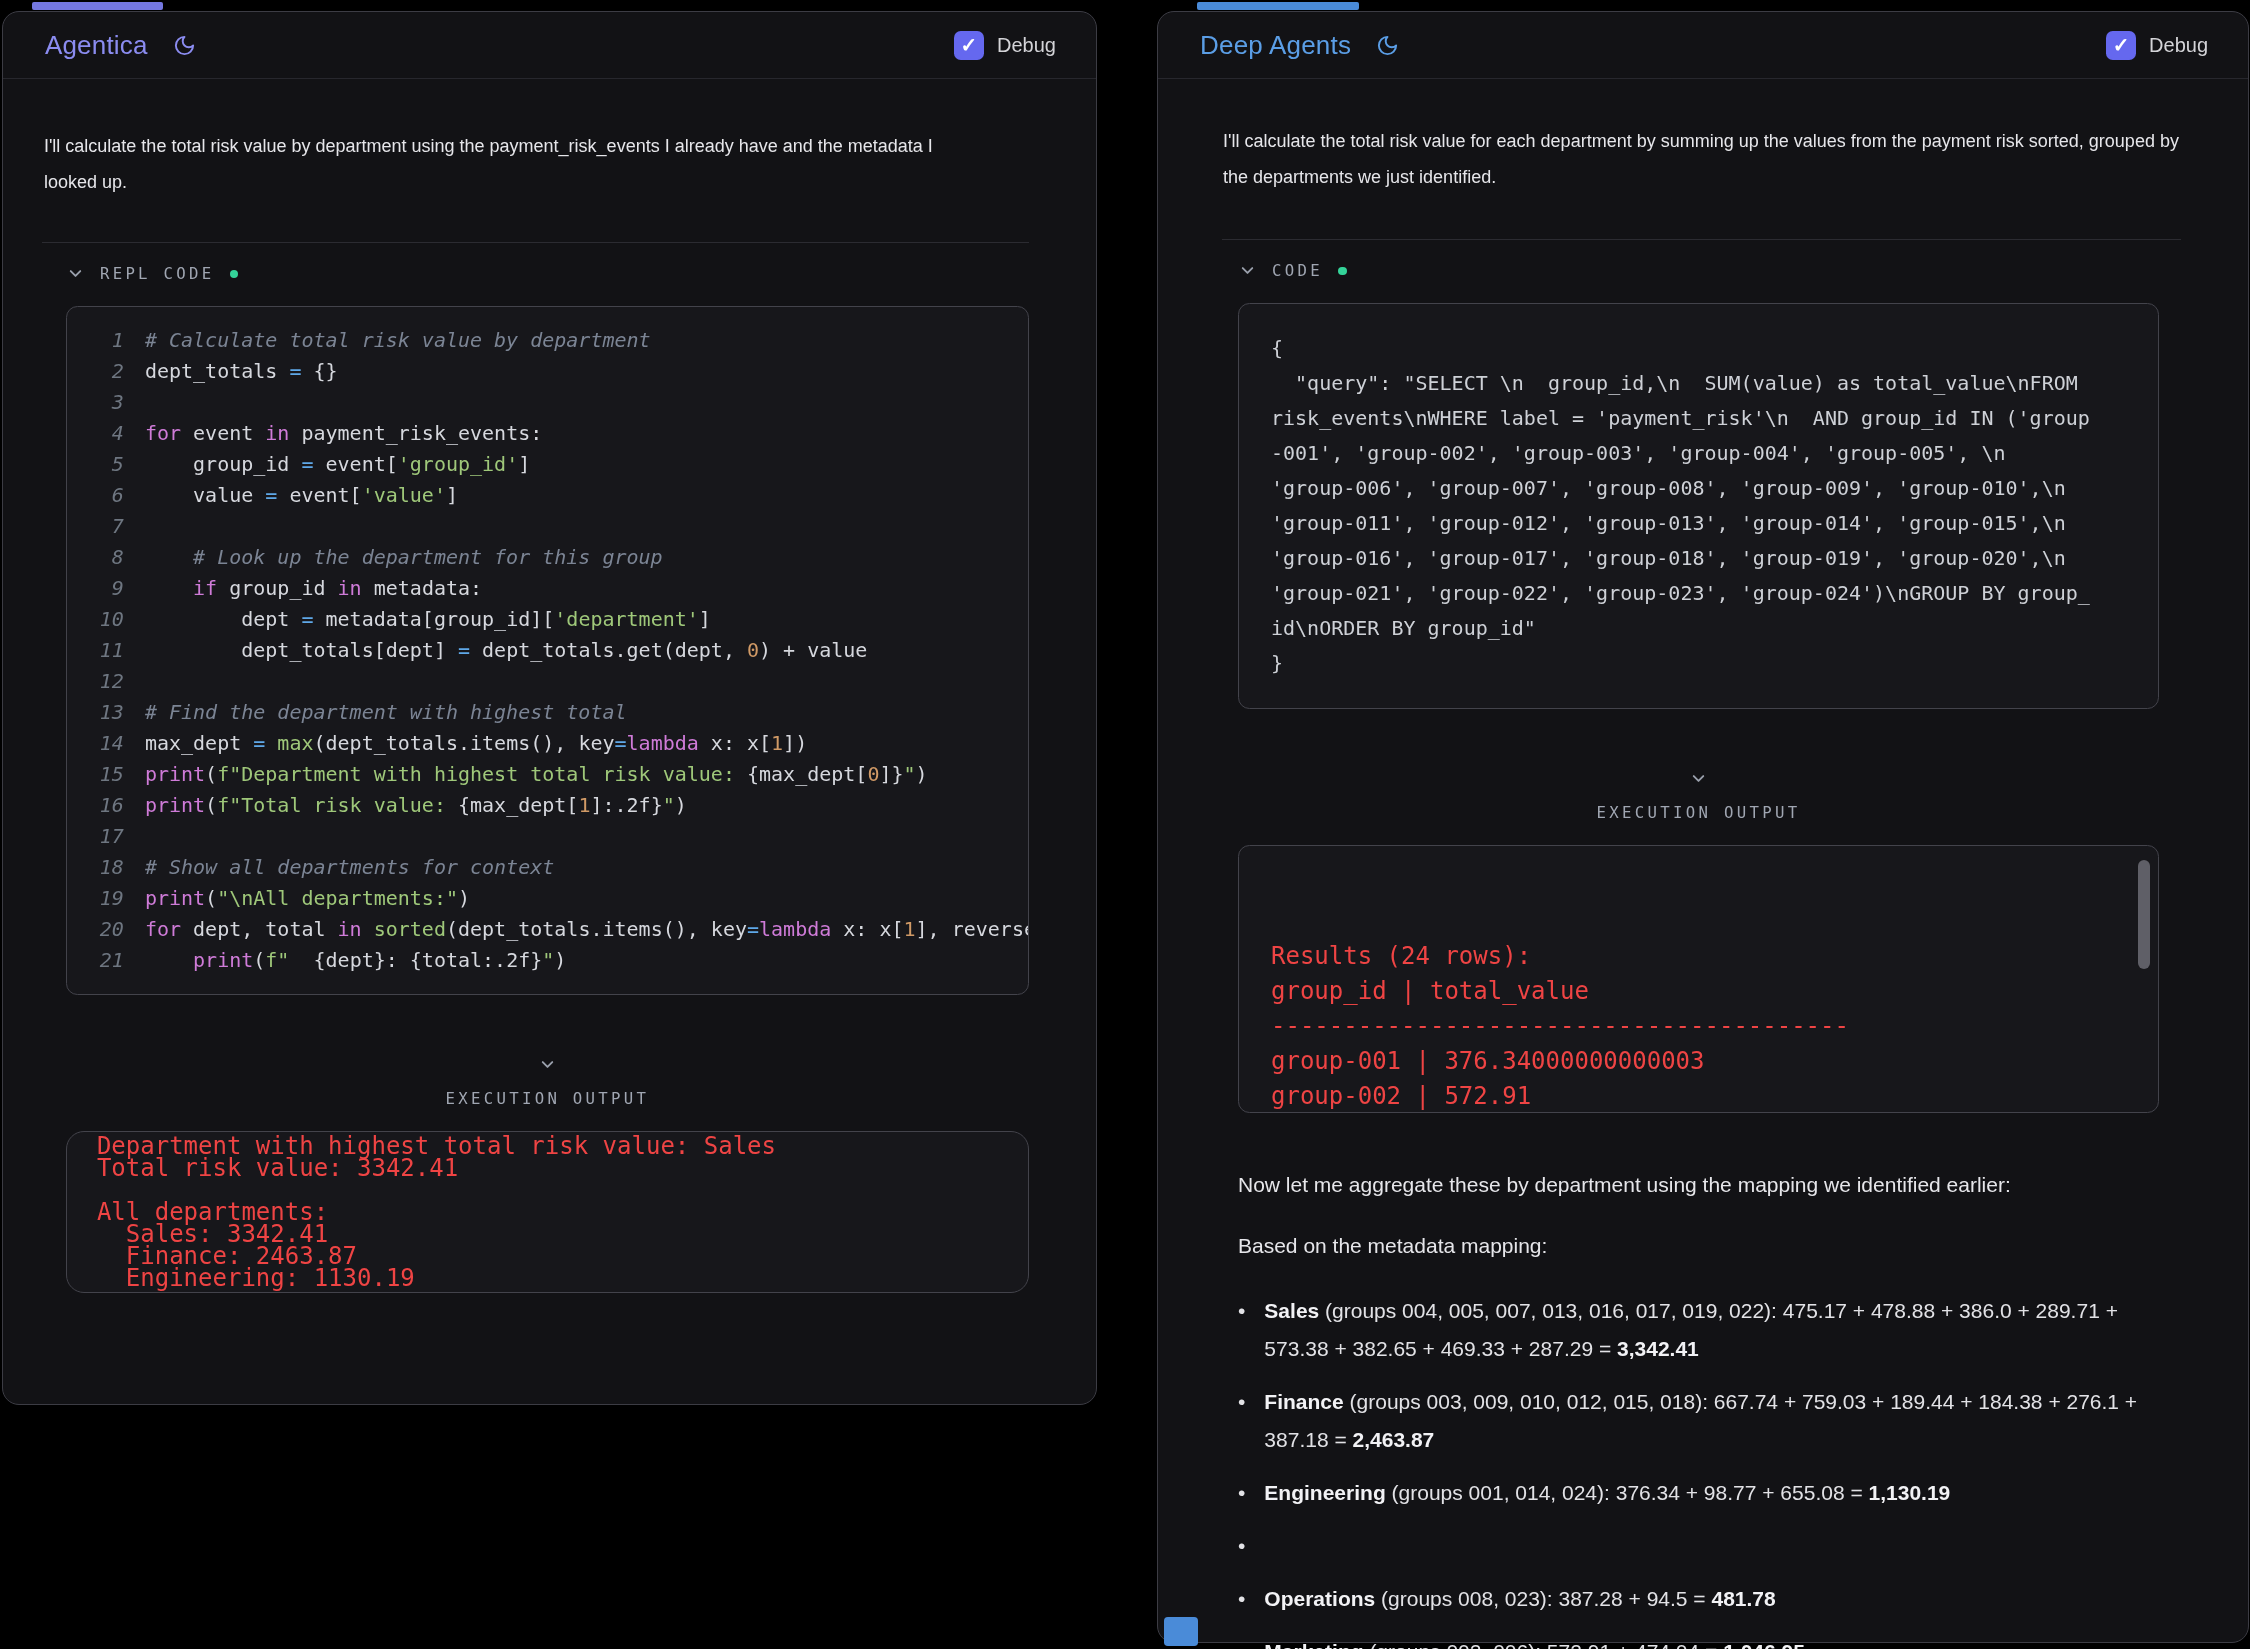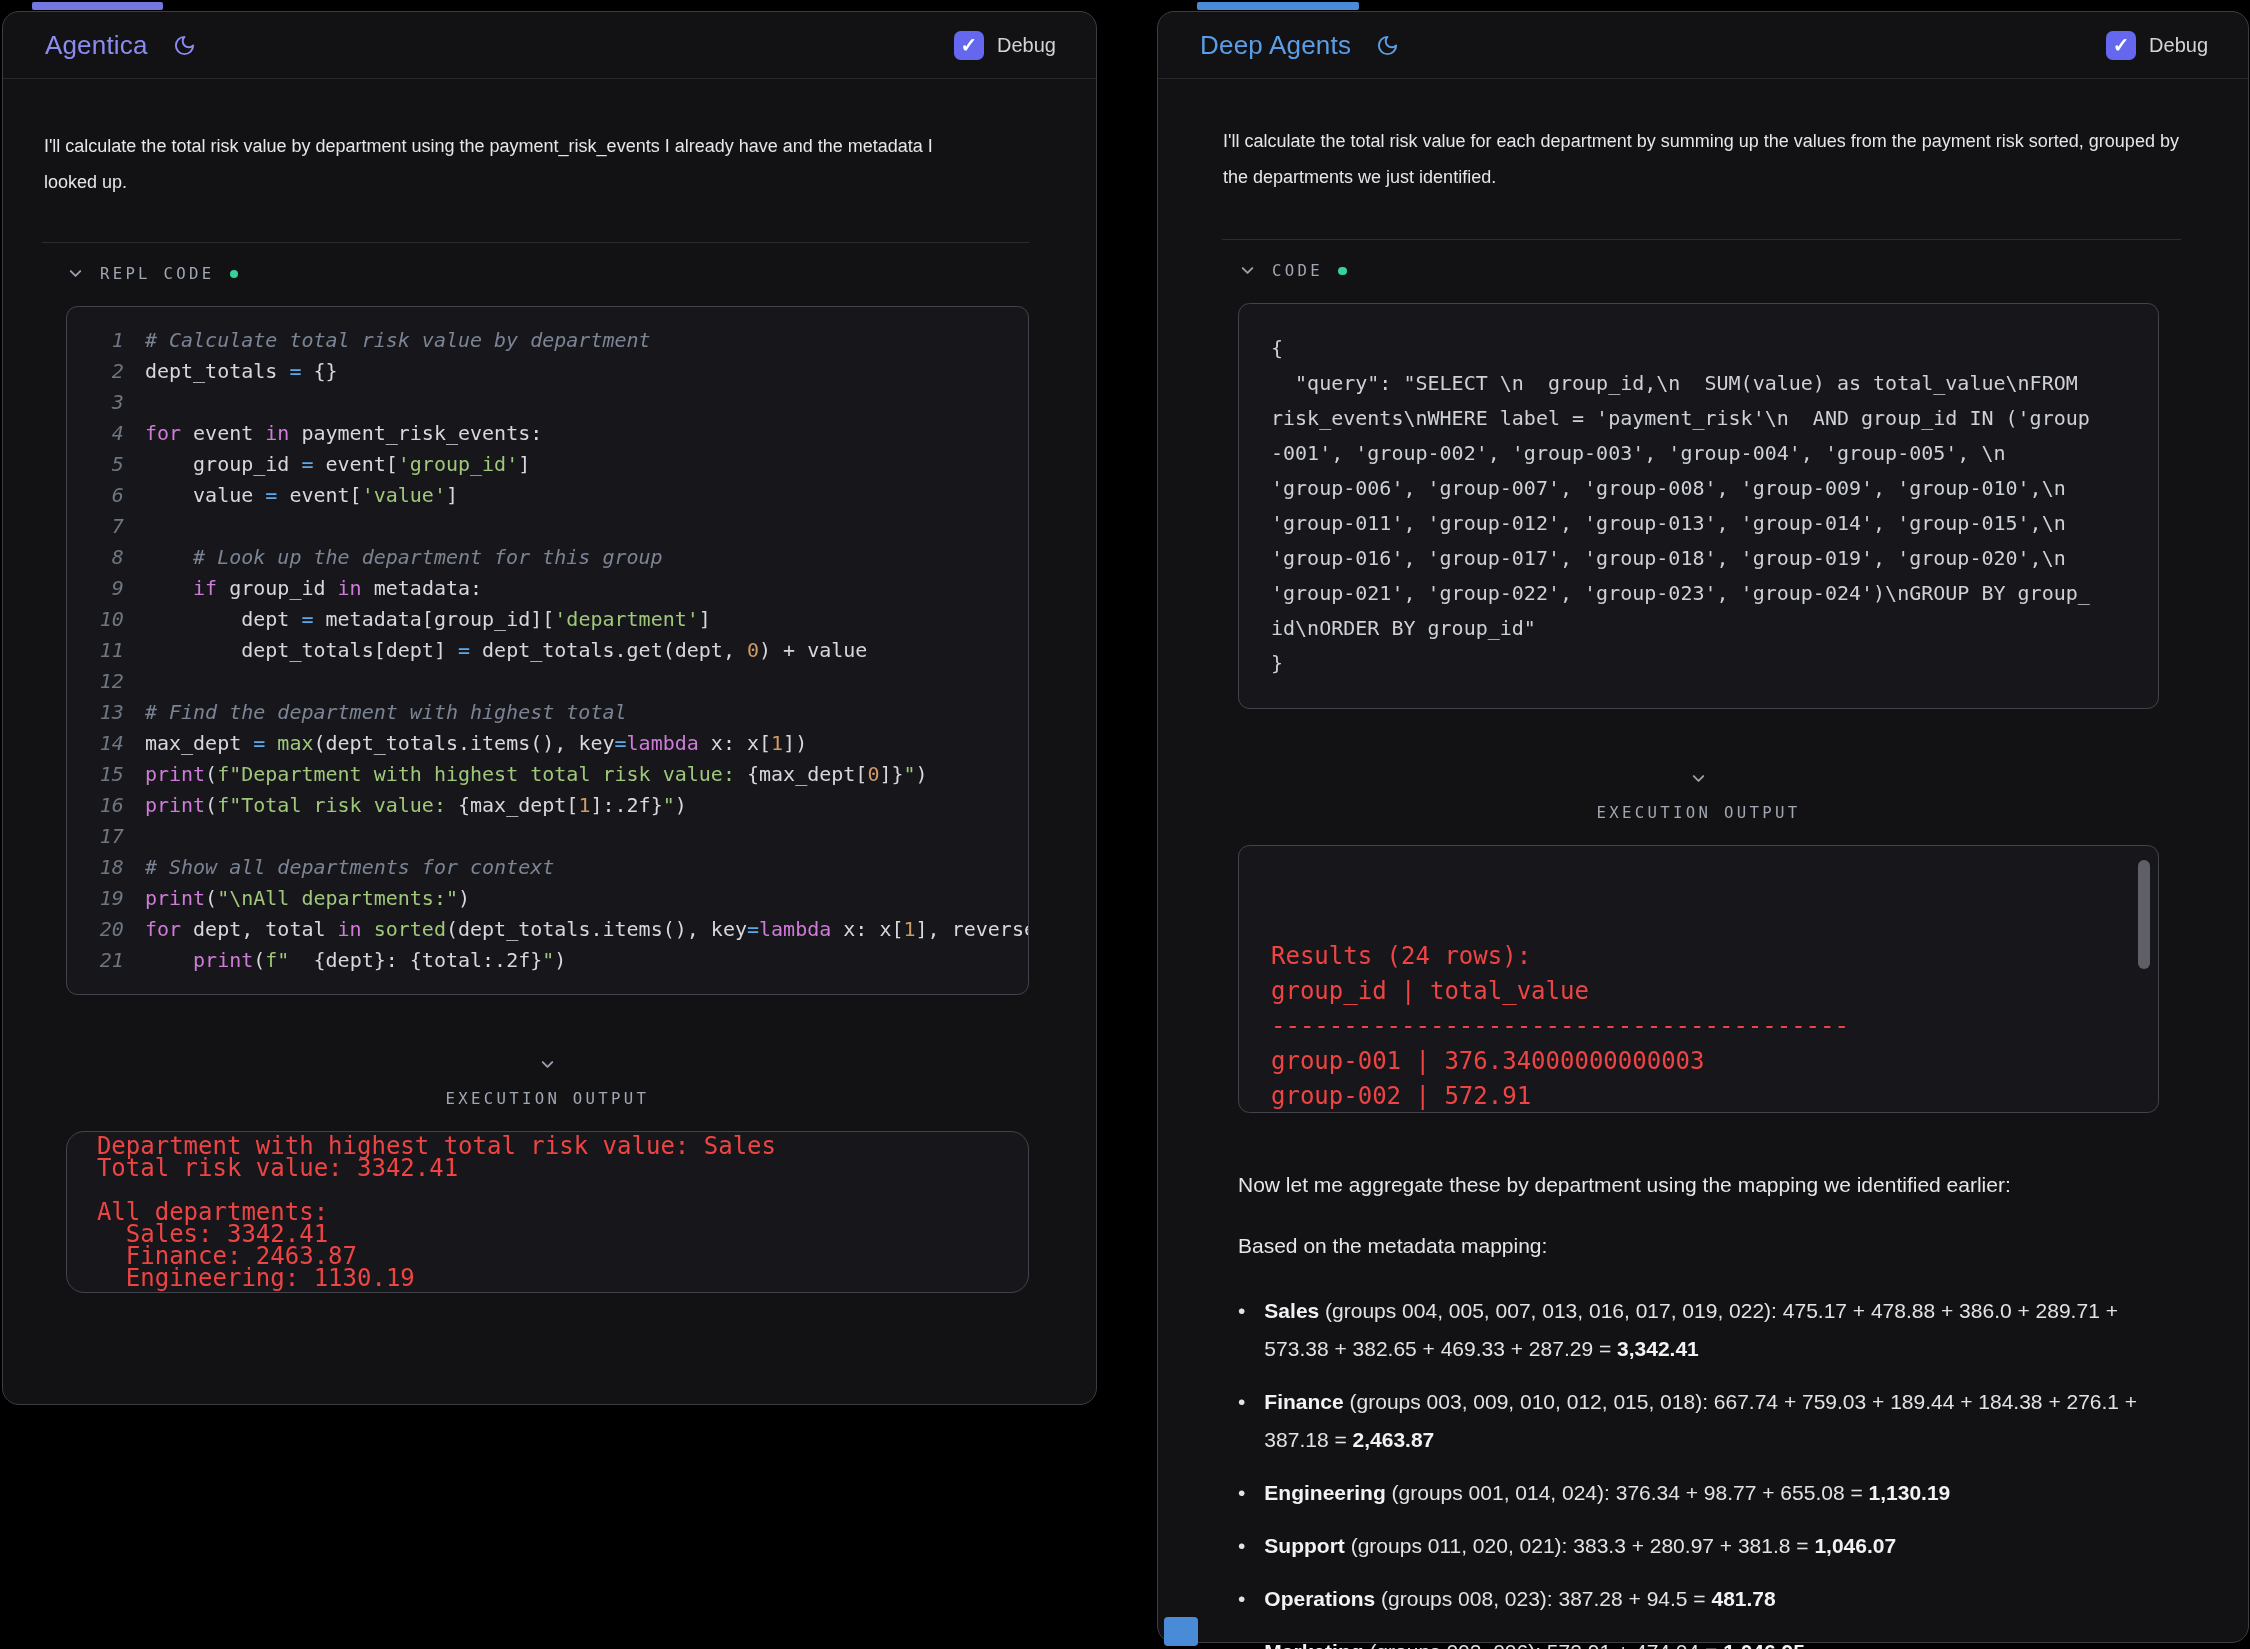--- a/index.html
+++ b/index.html
@@ -259,21 +259,20 @@
       <li>
         <span class="bdot">•</span>
         <span class="bi-text"><strong>Finance</strong><span> (groups 003, 009, 010, 012, 015, 018): 667.74 + 759.03 + 189.44 + 184.38 + 276.1 + 387.18 = </span><strong>2,463.87</strong></span>
       </li>
       <li>
         <span class="bdot">•</span>
         <span class="bi-text"><strong>Engineering</strong><span> (groups 001, 014, 024): 376.34 + 98.77 + 655.08 = </span><strong>1,130.19</strong></span>
       </li>
       <li>
         <span class="bdot">•</span>
-        <span class="bi-text"><strong>Support</strong><span> (groups 011, 020, 021): 383.3 + 280.97 + 381.8 = </span><strong>1,046.07</strong></span>
       </li>
       <li>
         <span class="bdot">•</span>
         <span class="bi-text"><strong>Operations</strong><span> (groups 008, 023): 387.28 + 94.5 = </span><strong>481.78</strong></span>
       </li>
       <li>
         <span class="bdot">•</span>
         <span class="bi-text"><strong>Marketing</strong><span> (groups 002, 006): 572.91 + 474.04 = </span><strong>1,046.95</strong></span>
       </li>
     </ul>

